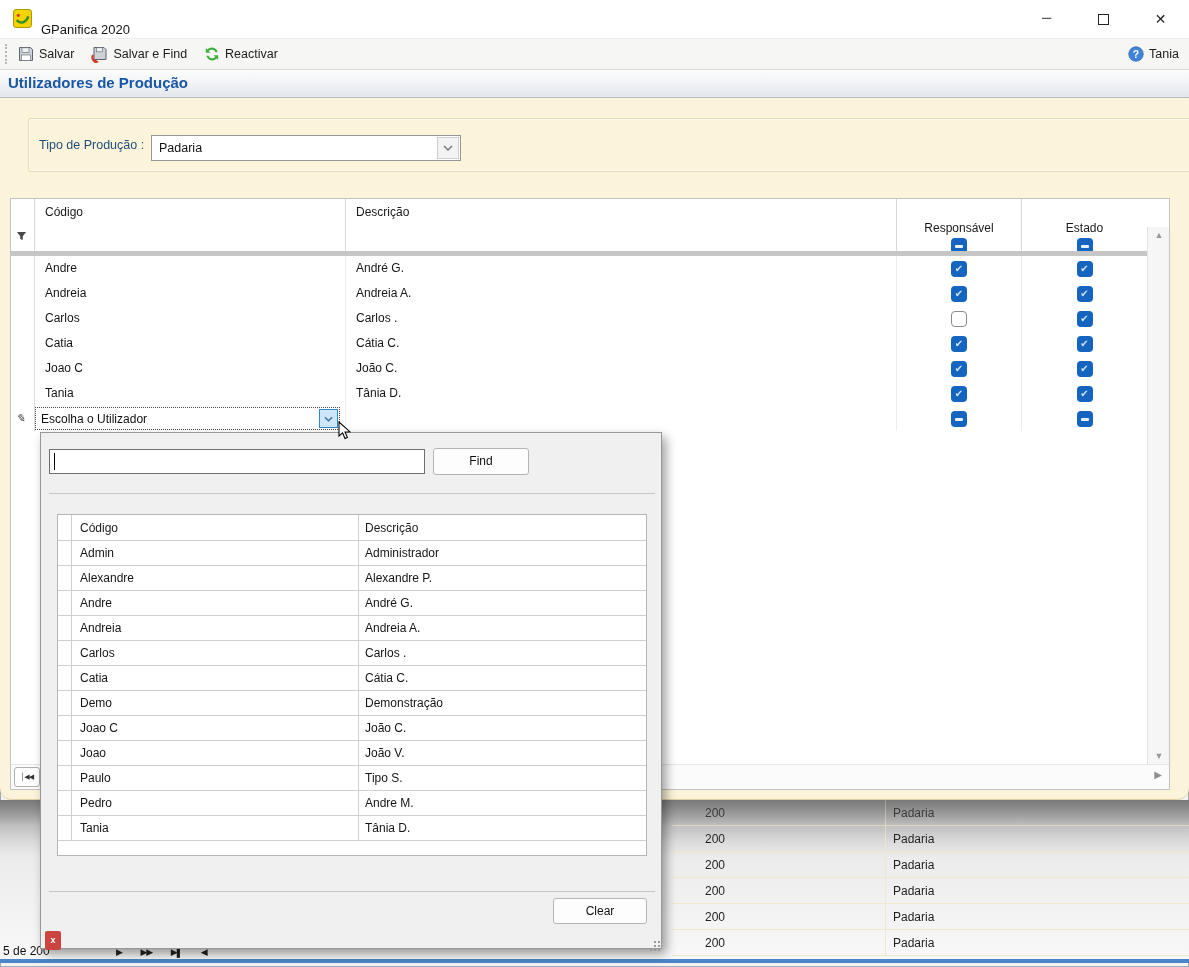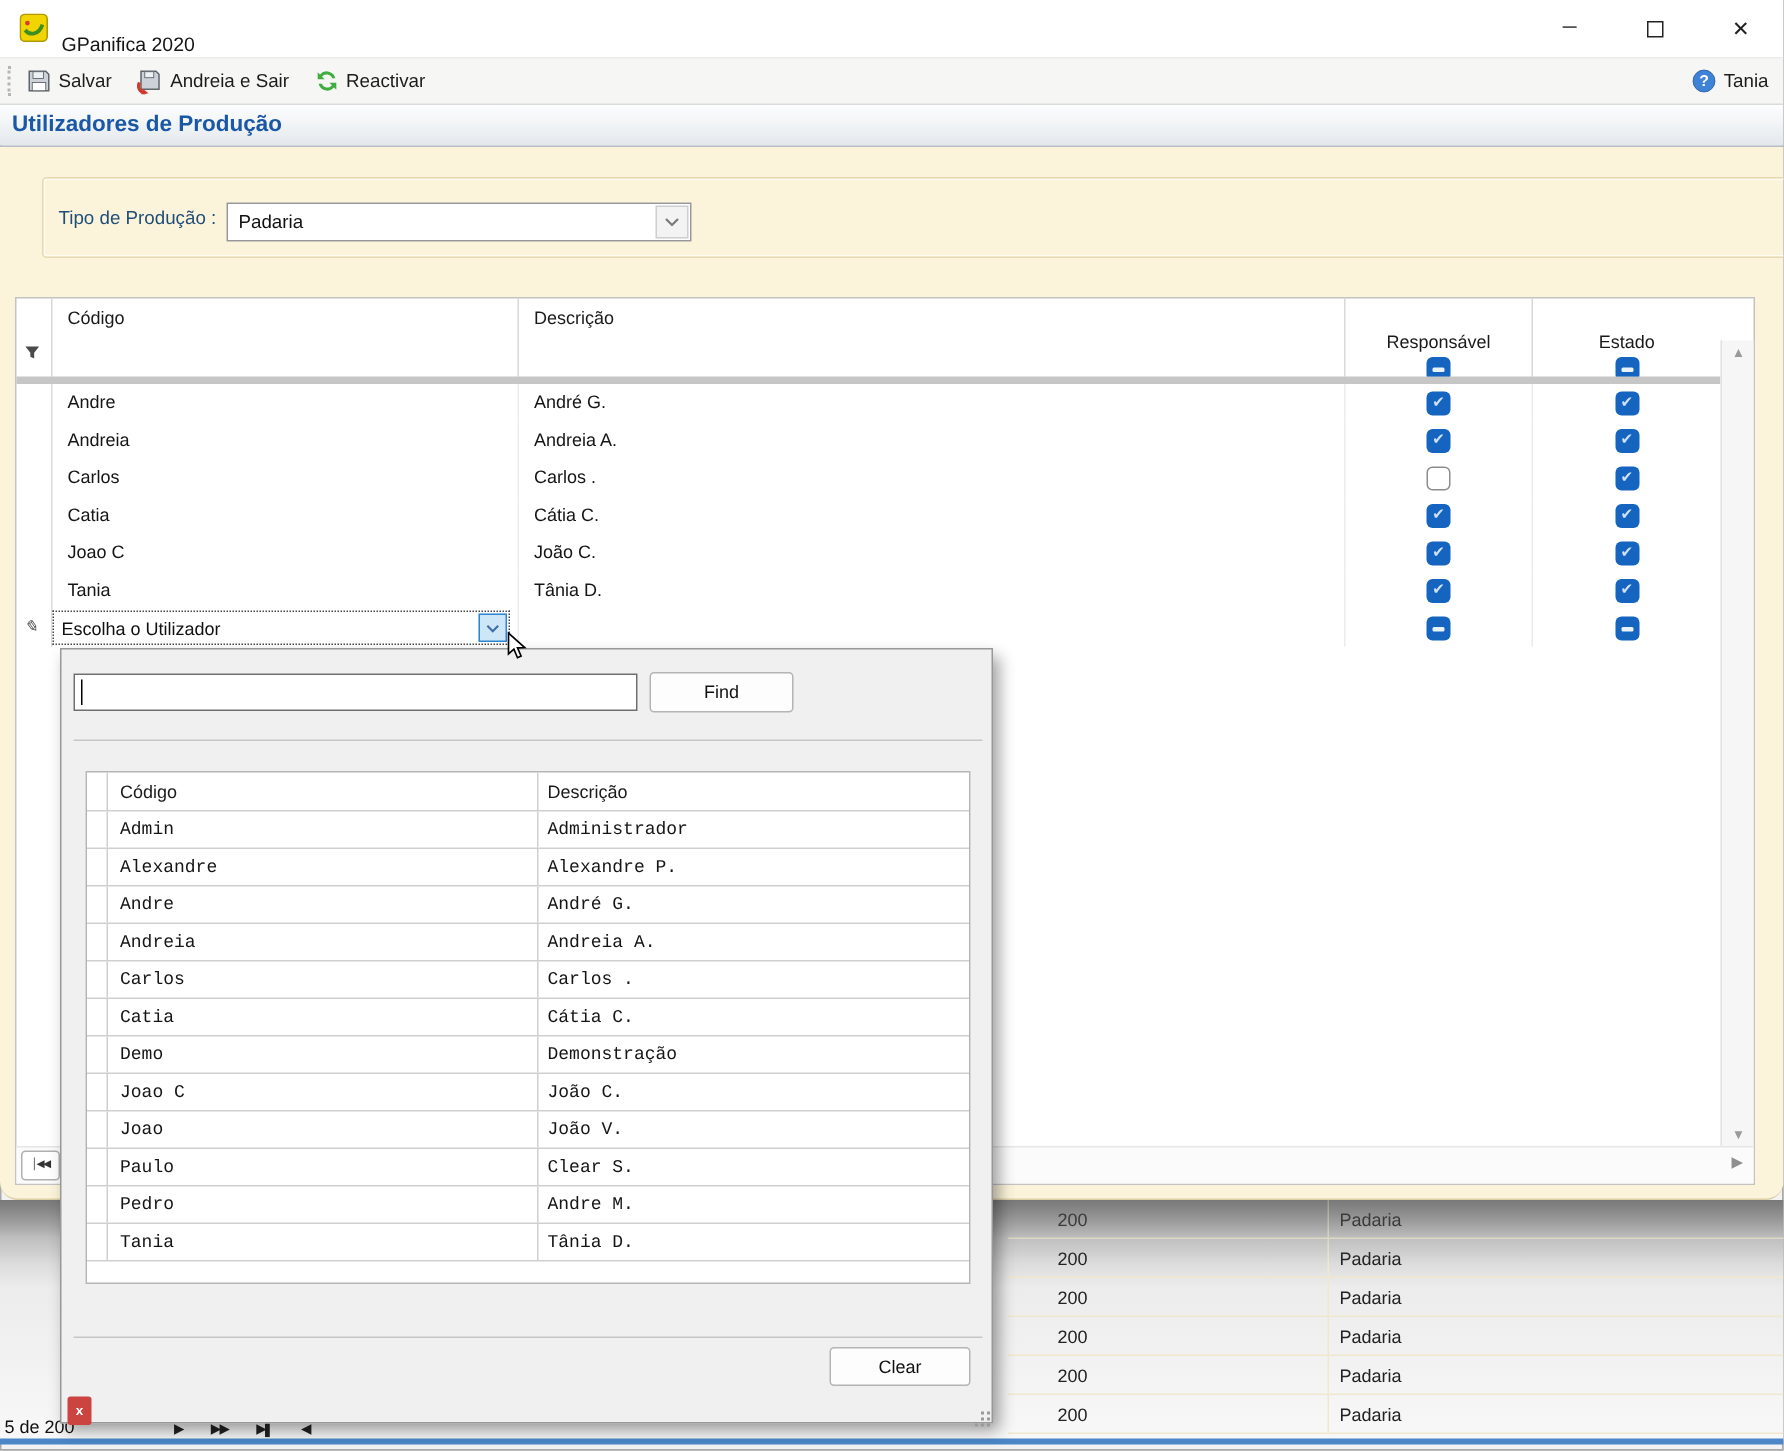--- a/index.html
+++ b/index.html
@@ -117,21 +117,21 @@
               background:#fff; font-size:12px; padding:0 4px; font-family:"Liberation Sans",sans-serif; }
   .p-caret { position:absolute; left:13px; top:20px; width:1px; height:17px; background:#000; }
   .p-btn { position:absolute; background:#fdfdfd; border:1px solid #b4b4b4; border-radius:3px;
            font-size:12px; color:#111; text-align:center; }
   .p-find { left:392px; top:15px; width:96px; height:27px; line-height:25px; }
   .p-clear { left:512px; top:465px; width:94px; height:26px; line-height:24px; }
   .p-hr { position:absolute; left:8px; width:606px; height:1px; background:#c6c6c6; }
   .p-grid { position:absolute; left:16px; top:81px; width:590px; height:342px; background:#fff;
             border:1px solid #b5b5b5; overflow:hidden; }
   .p-head, .p-row { display:flex; border-bottom:1px solid #cfcfcf; }
-  .p-head { height:26px; } .p-row { height:25px;font-family:Liberation Mono, monospace; }
+  .p-head { height:26px; } .p-row { height:25px; }
   .pc-gut { width:14px; border-right:1px solid #cfcfcf; }
   .pc-cod { width:287px; border-right:1px solid #cfcfcf; padding-left:8px; font-size:12px; color:#151515;
             line-height:25px; white-space:nowrap; overflow:hidden; }
   .p-head .pc-cod, .p-head .pc-desc { line-height:26px; color:#1a1a1a; }
   .pc-desc { flex:1; padding-left:6px; font-size:12px; color:#151515; line-height:25px;
              white-space:nowrap; overflow:hidden; }
   .p-redx { position:absolute; left:4px; top:498px; width:16px; height:19px; background:#cb4440;
             border-radius:2px; color:#fff; font-size:9px; font-weight:bold; text-align:center; line-height:19px; }
   .p-grip { position:absolute; right:5px; bottom:5px; width:2px; height:2px; background:#9a9a9a;
             box-shadow:-4px 8px #9a9a9a, 0 8px #9a9a9a, 4px 8px #9a9a9a, 0 4px #9a9a9a, 4px 4px #9a9a9a, 4px 0 #9a9a9a; }
@@ -174,21 +174,21 @@
       </svg>
       <span>Salvar</span>
     </div>
     <div class="tb-item">
       <svg width="17" height="17" viewBox="0 0 17 17">
         <path d="M3 1.5h10l2 2v10H3z" fill="#cdd2d9" stroke="#5f656c"></path>
         <rect x="5.5" y="1.8" width="6" height="4" fill="#eef1f4" stroke="#5f656c" stroke-width=".6"></rect>
         <path d="M2 9c-1.5 3 0 6.5 4 7" stroke="#cf3a2c" stroke-width="2.2" fill="none"></path>
         <path d="M4.2 13.2 8 16.2l-4.8 1z" fill="#cf3a2c"></path>
       </svg>
-      <span>Andreia e Sair</span>
+      <span>Salvar e Find</span>
     </div>
     <div class="tb-item">
       <svg width="16" height="16" viewBox="0 0 16 16">
         <path d="M13.6 6.2A6 6 0 0 0 3.3 3.6L1.8 2.2v4.6h4.6L4.7 5.1a4 4 0 0 1 6.8 1.1z" fill="#3fae3f"></path>
         <path d="M2.4 9.8a6 6 0 0 0 10.3 2.6l1.5 1.4V9.2H9.6l1.7 1.7a4 4 0 0 1-6.8-1.1z" fill="#3fae3f"></path>
       </svg>
       <span>Reactivar</span>
     </div>
     <div class="tb-item tb-right">
       <svg width="16" height="16" viewBox="0 0 16 16">
@@ -462,21 +462,21 @@
 
   <div class="p-row">
     <div class="pc-gut"></div>
     <div class="pc-cod">Joao</div>
     <div class="pc-desc">João V.</div>
   </div>
 
   <div class="p-row">
     <div class="pc-gut"></div>
     <div class="pc-cod">Paulo</div>
-    <div class="pc-desc">Clear S.</div>
+    <div class="pc-desc">Tipo S.</div>
   </div>
 
   <div class="p-row">
     <div class="pc-gut"></div>
     <div class="pc-cod">Pedro</div>
     <div class="pc-desc">Andre M.</div>
   </div>
 
   <div class="p-row">
     <div class="pc-gut"></div>

